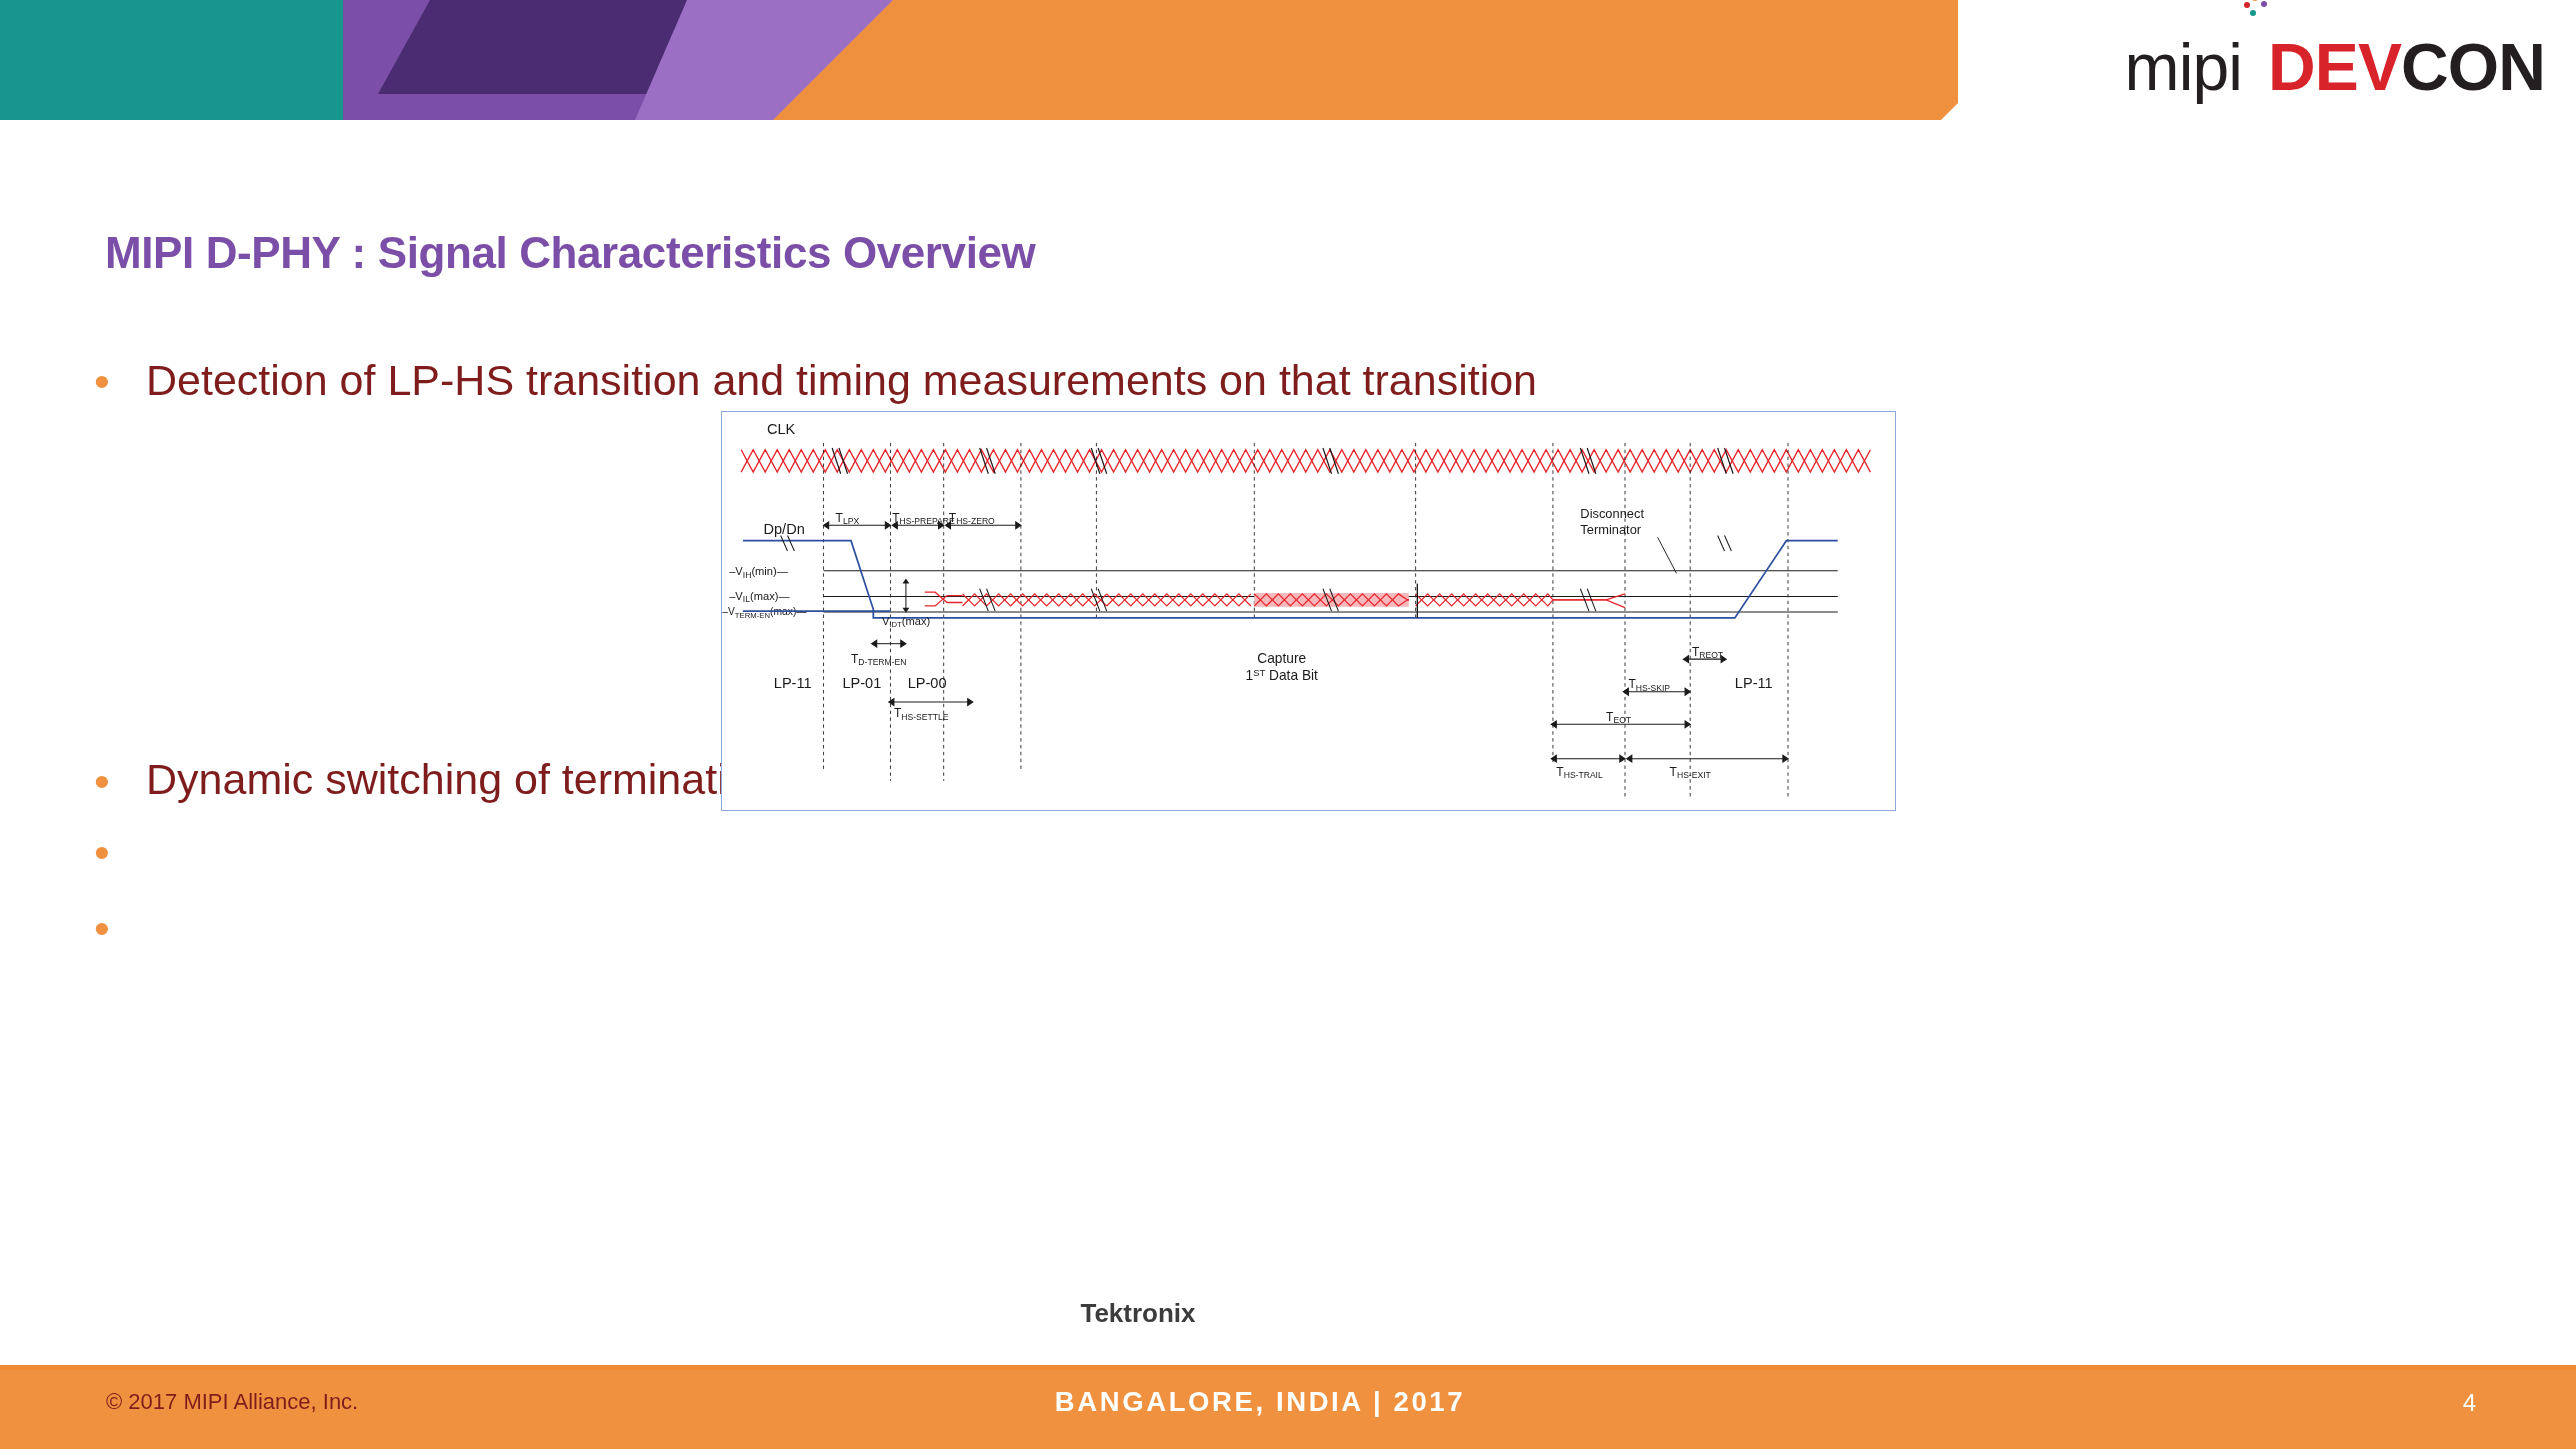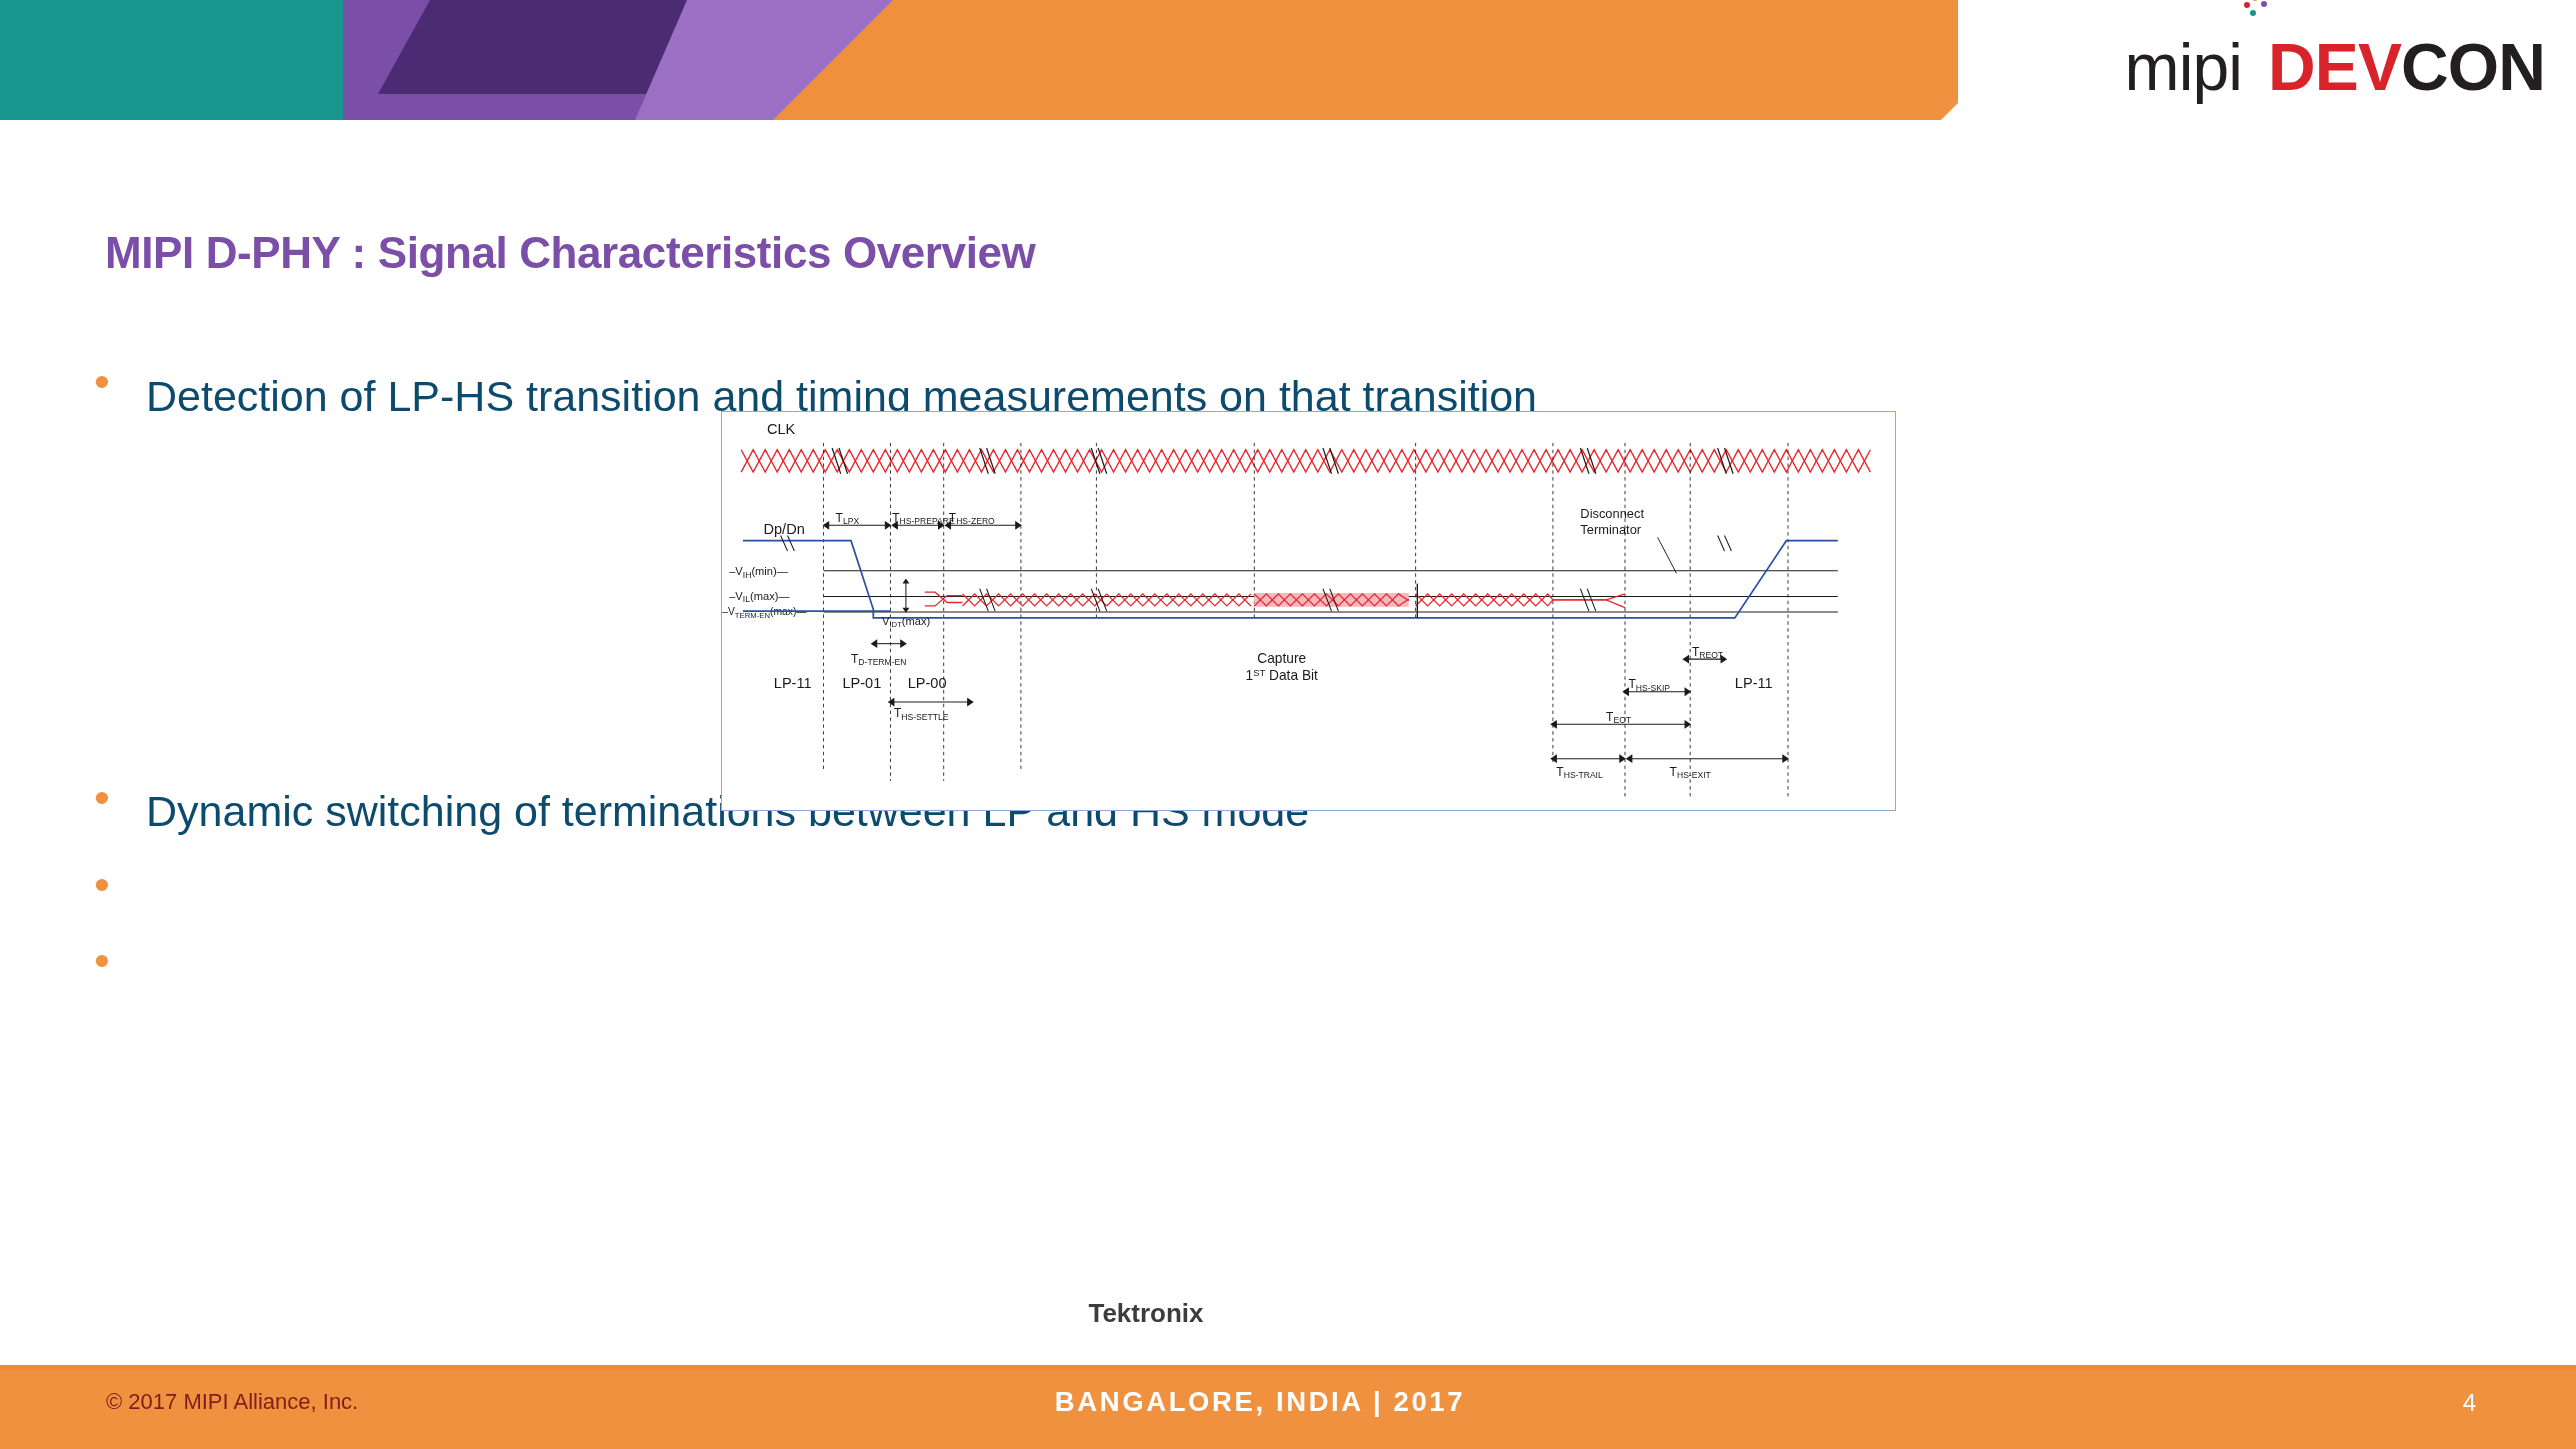--- a/index.html
+++ b/index.html
@@ -125,25 +125,24 @@
   .bullet-dot {
     color: #f0913f;
     font-size: 45px;
     line-height: 1;
     width: 52px;
     flex: 0 0 52px;
     text-align: left;
     padding-top: 5.2px;
   }
   .bullet-text {
-    color: #0c4a6e;
+    color: #7f1d1d;
     font-size: 43px;
     line-height: 1.22;
     max-width: 2250px;
-    margin-top: 16px;
   }
   .b1 { margin-bottom: 0; }
   .gap-after-image { height: 347px; }
   .b2 { margin-top: 0; }
   .b3 { margin-top: 19px; }
   .b4 { margin-top: 26px; }
 
   
   .figure {
     position: absolute;
@@ -153,21 +152,21 @@
     height: 400px;
     border: 1.7px solid #8fa9d8;
     background: #ffffff;
     box-sizing: border-box;
   }
   .figure svg { display: block; }
 
   
   .caption {
     position: absolute;
-    left: 8px;
+    left: 0;
     top: 1298px;
     width: 2276px;
     text-align: center;
     font-size: 26px;
     font-weight: 700;
     color: #3c3c3c;
   }
 
   
   .footer {

